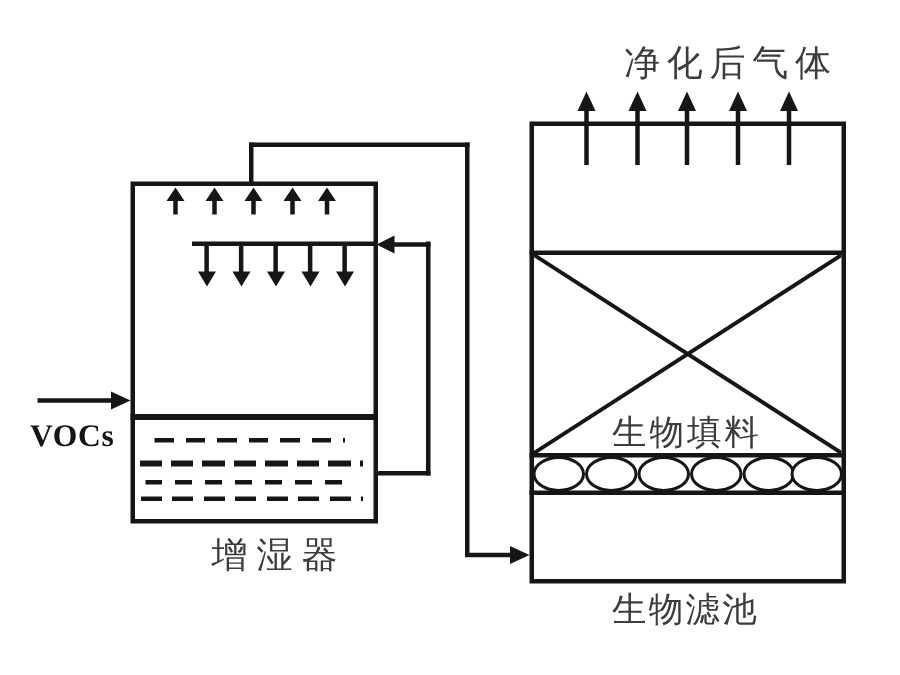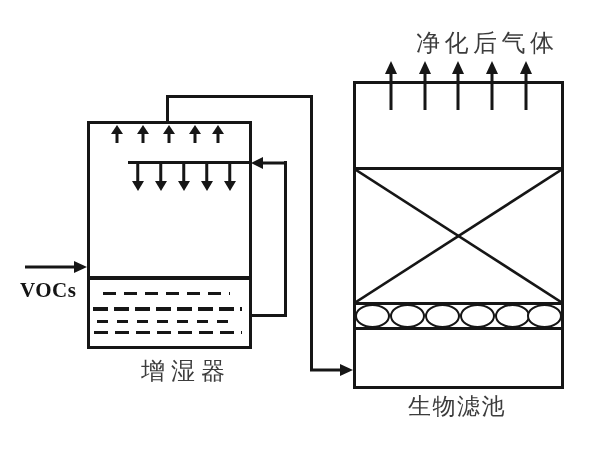--- a/index.html
+++ b/index.html
@@ -146,20 +146,21 @@
   <div class="ln" style="left:353px; top:302px; width:211px; height:3px;"></div>
   <div class="ln" style="left:353px; top:327px; width:211px; height:3px;"></div>
 
   <div class="ellipse" style="left:355px; top:304px; width:35px; height:24px;"></div>
   <div class="ellipse" style="left:390px; top:304px; width:35px; height:24px;"></div>
   <div class="ellipse" style="left:425px; top:304px; width:35px; height:24px;"></div>
   <div class="ellipse" style="left:460px; top:304px; width:35px; height:24px;"></div>
   <div class="ellipse" style="left:495px; top:304px; width:35px; height:24px;"></div>
   <div class="ellipse" style="left:527px; top:304px; width:35px; height:24px;"></div>
 
+  <div class="lbl lbl-cjk" style="left:408px; top:276px; font-size:23px; letter-spacing:2px;">生物填料</div>
 
   <div class="arrow a-up-big" style="left:384px; top:61px; width:13px; height:49px;">
       <div class="shaft"></div>
       <div class="head"></div>
     </div>
   <div class="arrow a-up-big" style="left:418px; top:61px; width:13px; height:49px;">
       <div class="shaft"></div>
       <div class="head"></div>
     </div>
   <div class="arrow a-up-big" style="left:451px; top:61px; width:13px; height:49px;">

